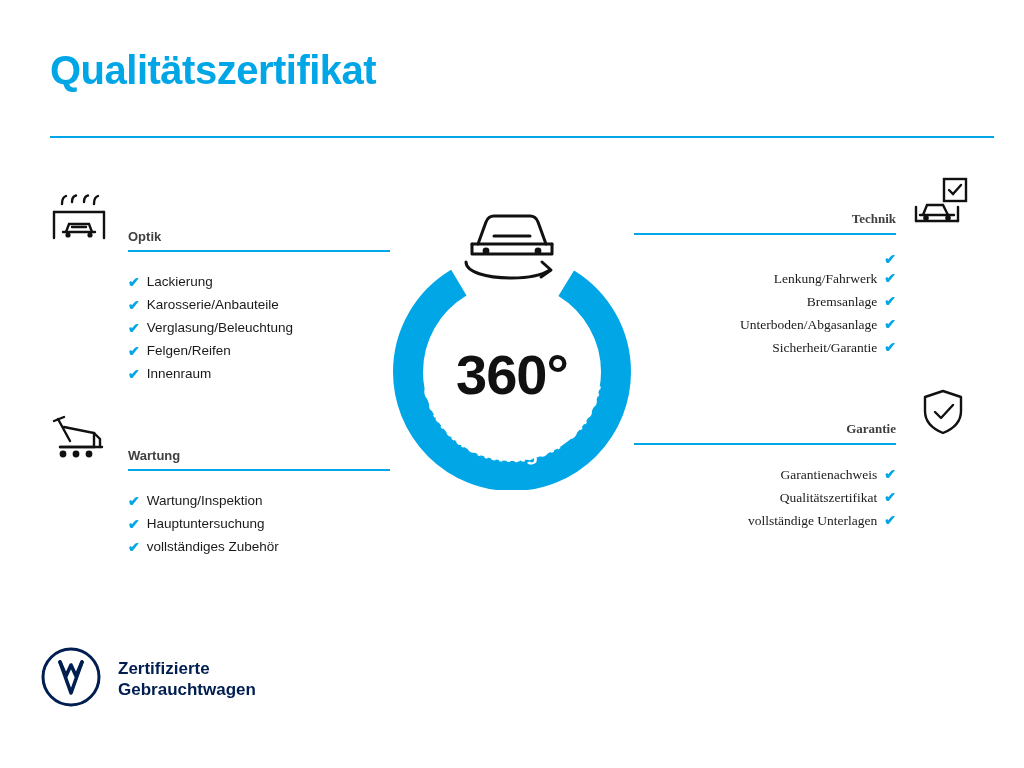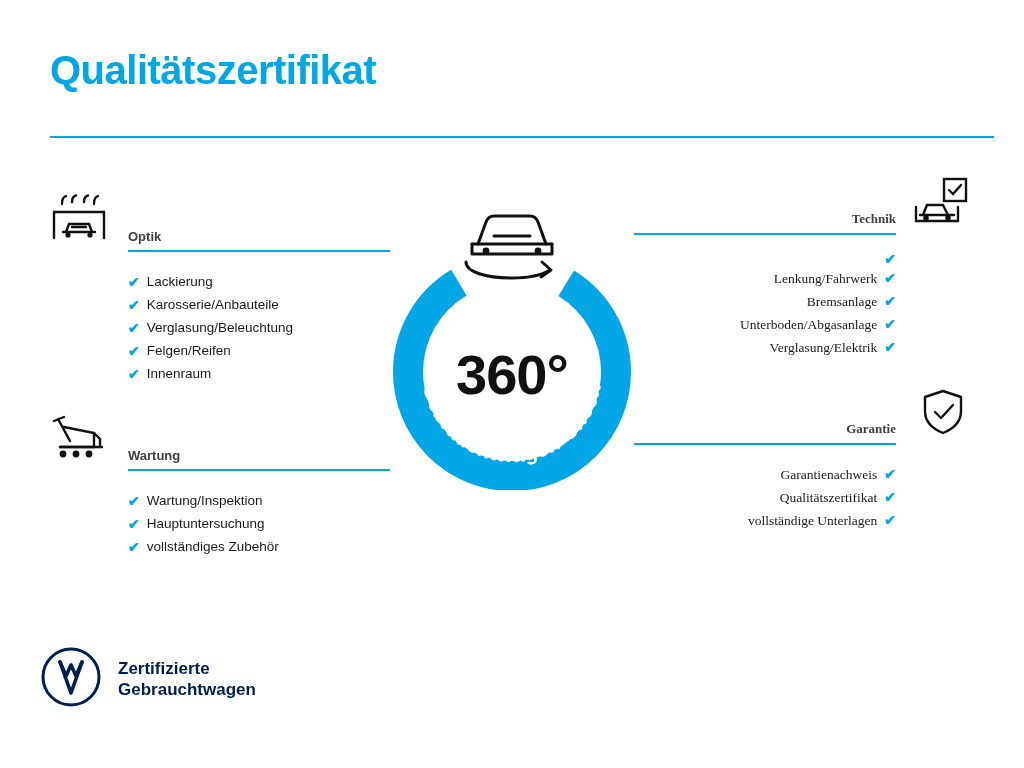--- a/index.html
+++ b/index.html
@@ -268,21 +268,21 @@
           </li>
         <li>
             <span>Bremsanlage</span>
             <span class="check">✔</span>
           </li>
         <li>
             <span>Unterboden/Abgasanlage</span>
             <span class="check">✔</span>
           </li>
         <li>
-            <span>Verglasung/Elektrik</span>
+            <span>Sicherheit/Garantie</span>
             <span class="check">✔</span>
           </li>
       </ul>
     </div>
 
     <div class="block right" style="margin-top:34px;">
       <div class="block-head">
         <div class="icon-box">
           <svg width="62" height="56" viewBox="0 0 62 56" fill="none" stroke="#111" stroke-width="2.4" stroke-linecap="round" stroke-linejoin="round">
             <path d="M31 4 L49 10 v14 c0 11 -8 18 -18 22 c-10 -4 -18 -11 -18 -22 V10 z"></path>

